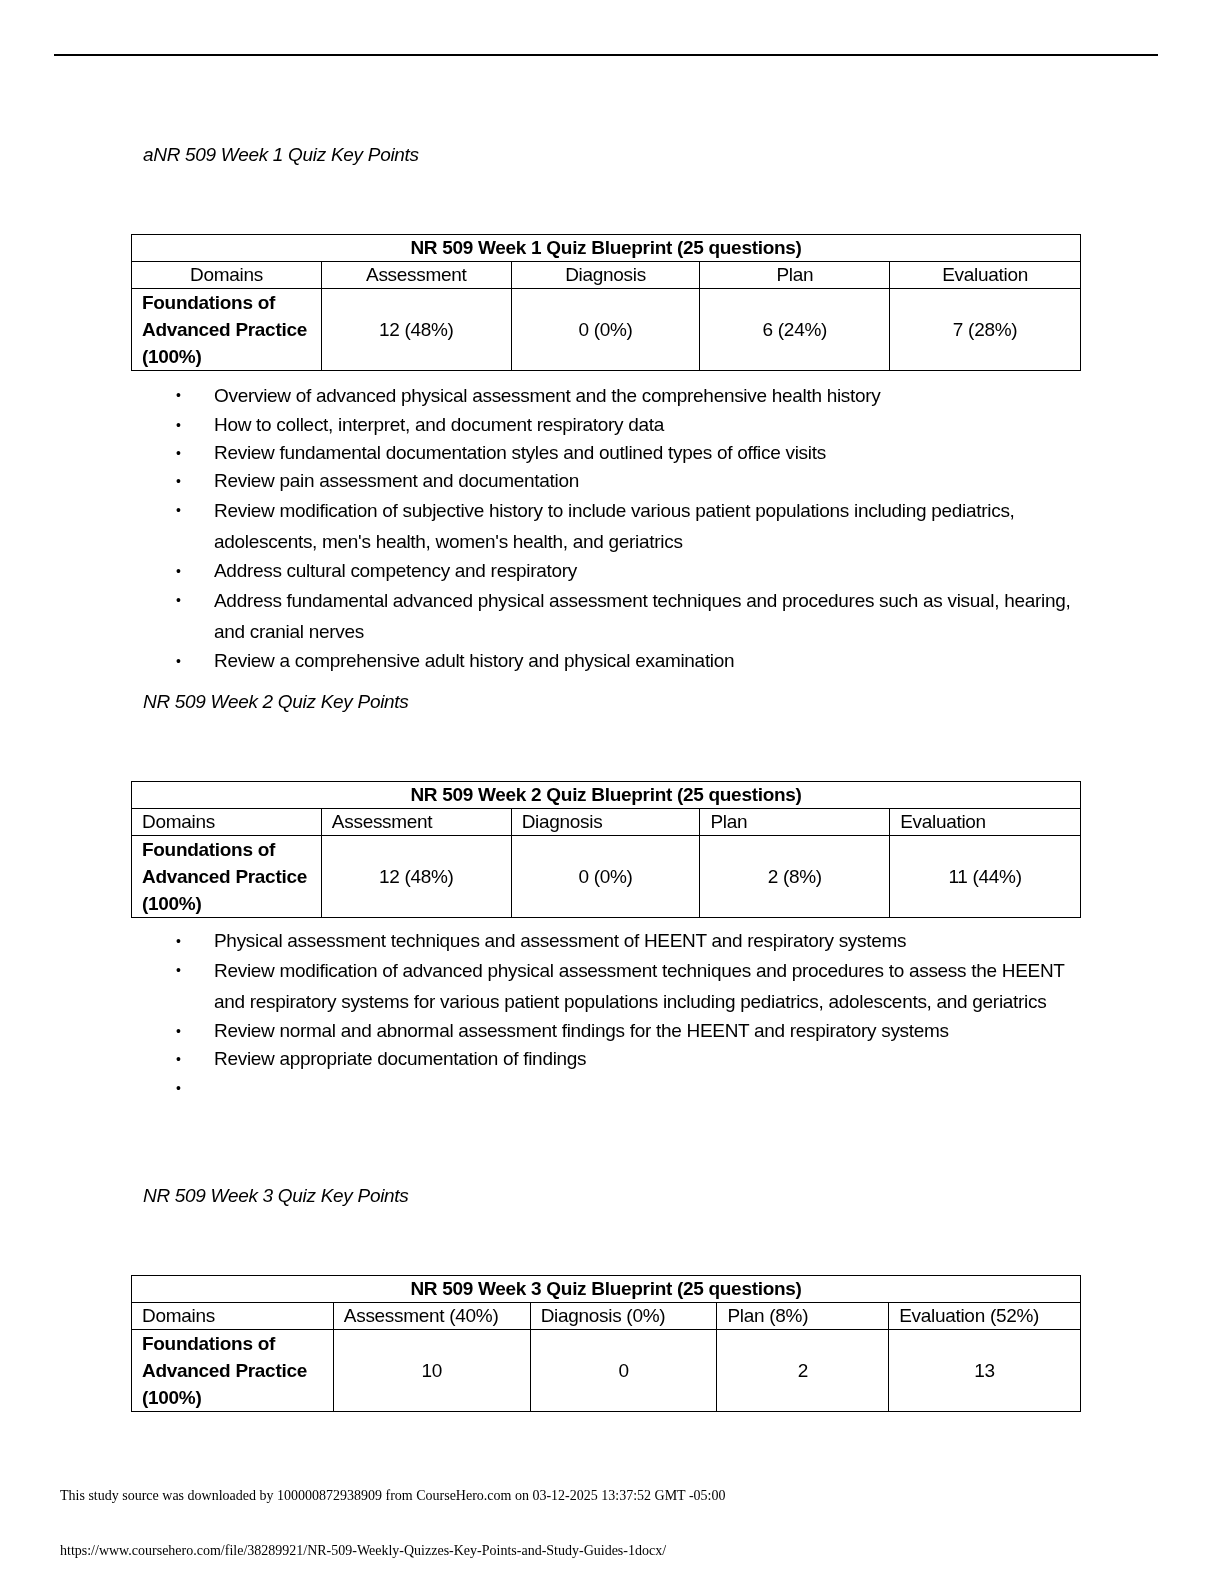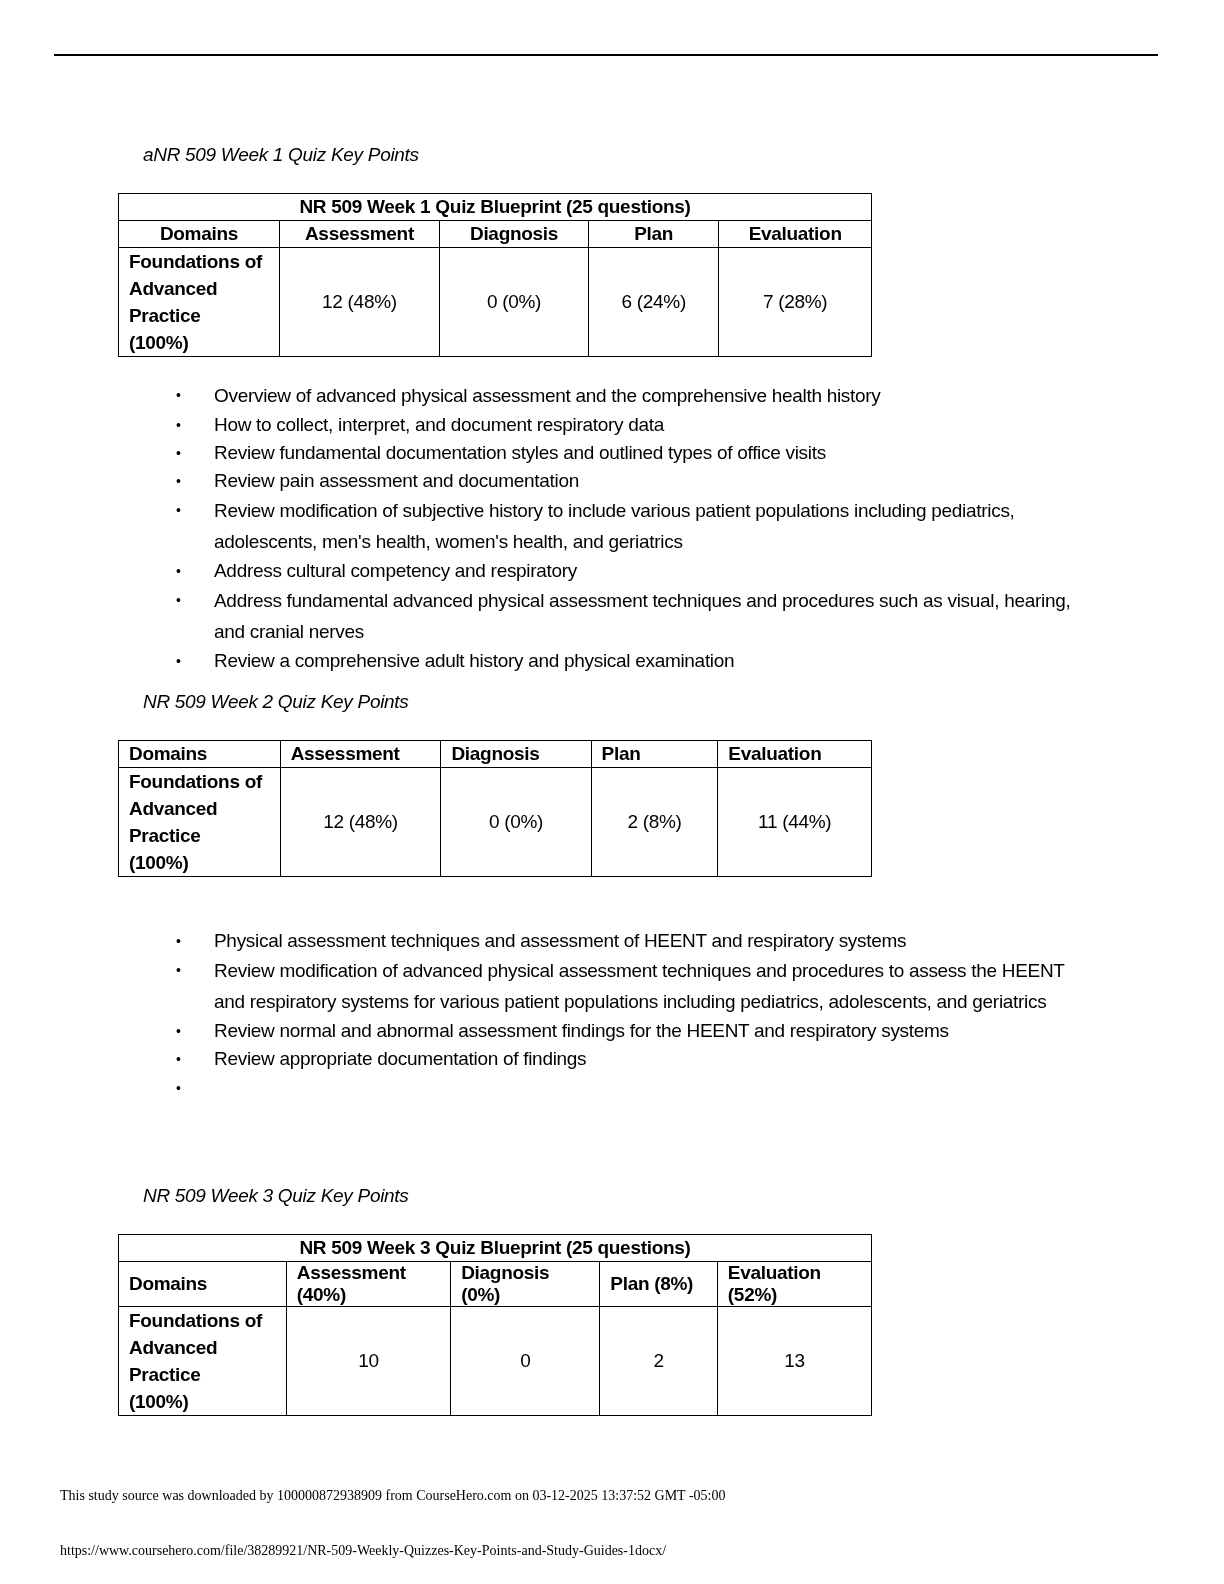--- a/index.html
+++ b/index.html
@@ -1,23 +1,23 @@
 <!DOCTYPE html>
 <html><head>
 <meta charset="utf-8">
 <style>
   html, body { margin: 0; padding: 0; background: #ffffff; }
   body { width: 1224px; height: 1584px; position: relative; overflow: hidden;
          font-family: "Liberation Sans", "DejaVu Sans", sans-serif; color: #000; }
   .top-rule { position: absolute; left: 54px; top: 54px; width: 1104px; height: 2px; background: #000; }
   .heading { position: absolute; left: 143px; font-style: italic; font-size: 19px; letter-spacing: -0.3px; }
-  table.blueprint { position: absolute; left: 118px; width: 754px; border-collapse: collapse; font-size: 19px; letter-spacing: -0.3px; }
+  table.blueprint { position: absolute; left: 131px; width: 950px; border-collapse: collapse; font-size: 19px; letter-spacing: -0.3px; margin-top: 41px; }
   table.blueprint td { border: 1.5px solid #000; padding: 0 10px; vertical-align: middle; }
   table.blueprint tr.title-row td { text-align: center; font-weight: bold; height: 26px; padding: 0; }
-  table.blueprint tr.header-row td { font-weight: bold; height: 26px; }
+  table.blueprint tr.header-row td { font-weight: normal; height: 26px; }
   table.blueprint tr.body-row td { height: 78px; text-align: center; }
   table.blueprint tr.body-row td.domain-cell { text-align: left; font-weight: bold; line-height: 27px; padding-left: 10px; }
   .centered td { text-align: center; }
   .left td { text-align: left; }
   ul.points { position: absolute; left: 172px; margin: 0; padding: 0; list-style: none; width: 900px; font-size: 19px; letter-spacing: -0.3px; }
   ul.points li { position: relative; padding-left: 42px; line-height: 31px; }
   ul.points li .bullet { position: absolute; left: 4px; top: 0; font-size: 14px; }
   ul.points li.tight { line-height: 28px; }
   .footer-line { position: absolute; left: 60px; font-family: "Liberation Serif", "DejaVu Serif", serif; font-size: 14px; }
 </style>
@@ -74,20 +74,23 @@
 <div class="heading" style="top:691px;">NR 509 Week 2 Quiz Key Points</div>
 <table class="blueprint" style="top:740px;">
   <colgroup>
       <col style="width:190px">
       <col style="width:190px">
       <col style="width:189px">
       <col style="width:190px">
       <col style="width:191px">
     </colgroup>
   <tbody>
+      <tr class="title-row">
+    <td colspan="5">NR 509 Week 2 Quiz Blueprint (25 questions)</td>
+  </tr>
   <tr class="header-row left">
     <td>Domains</td>
     <td>Assessment</td>
     <td>Diagnosis</td>
     <td>Plan</td>
     <td>Evaluation</td>
   </tr>
   <tr class="body-row">
     <td class="domain-cell">
       <div>Foundations of</div>

